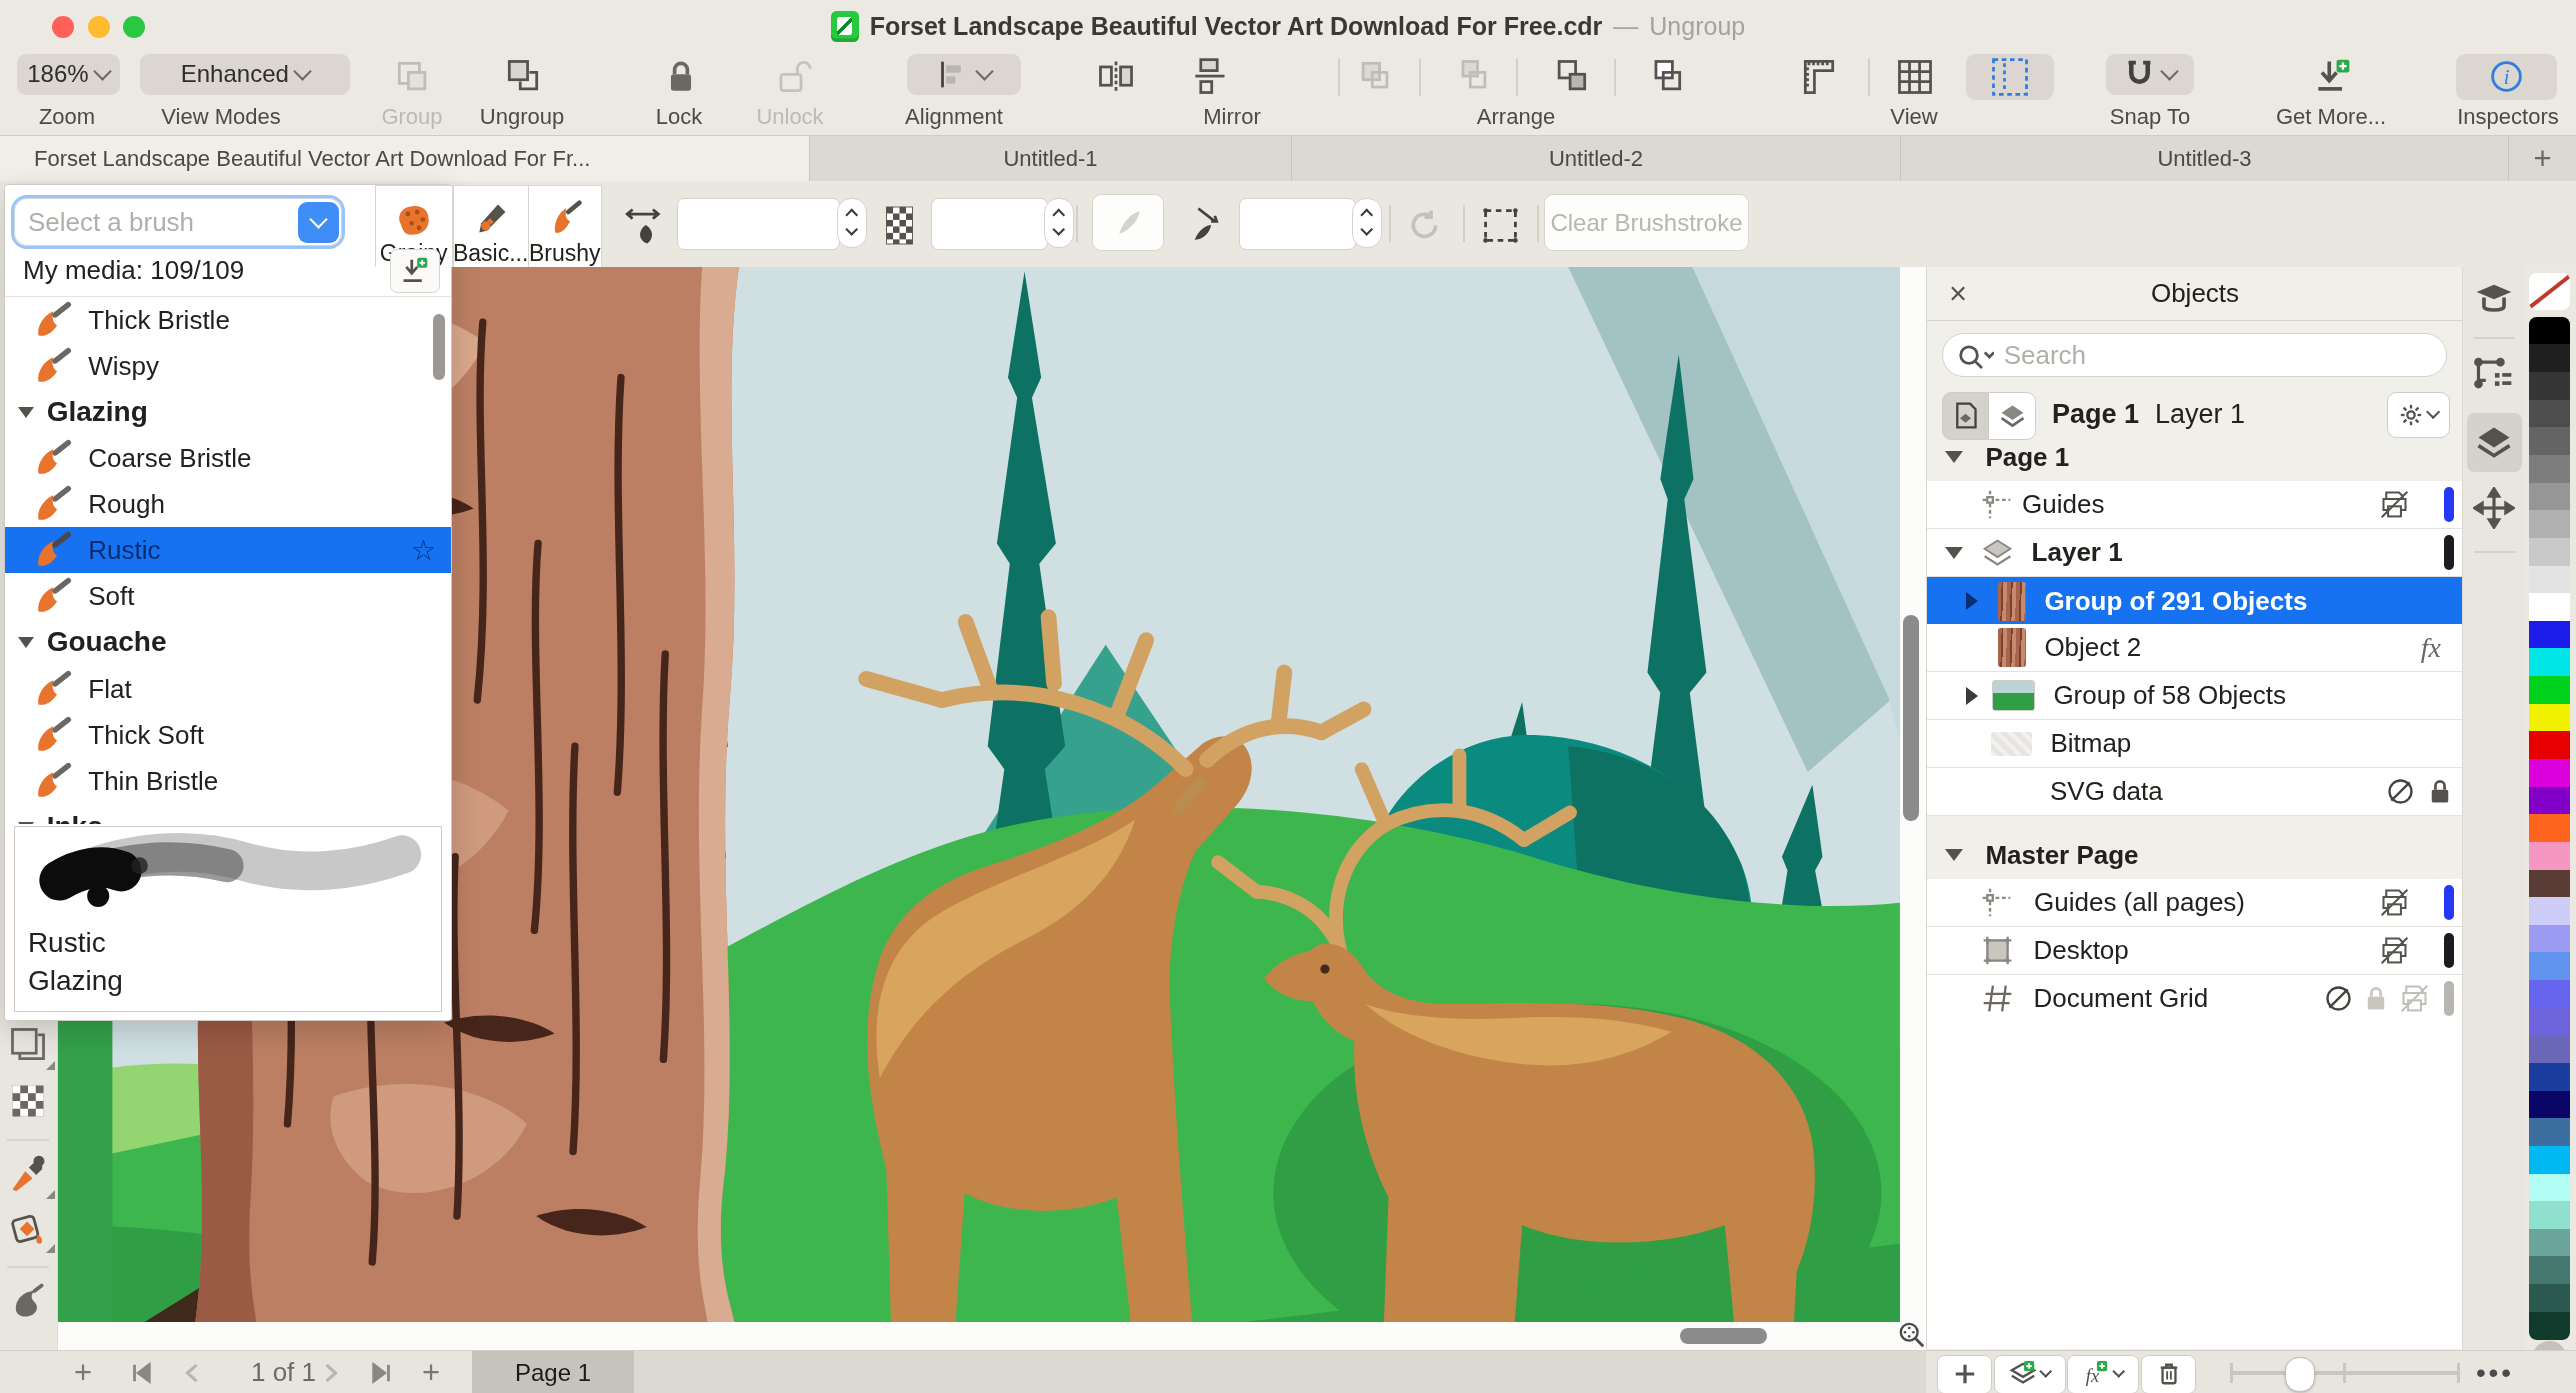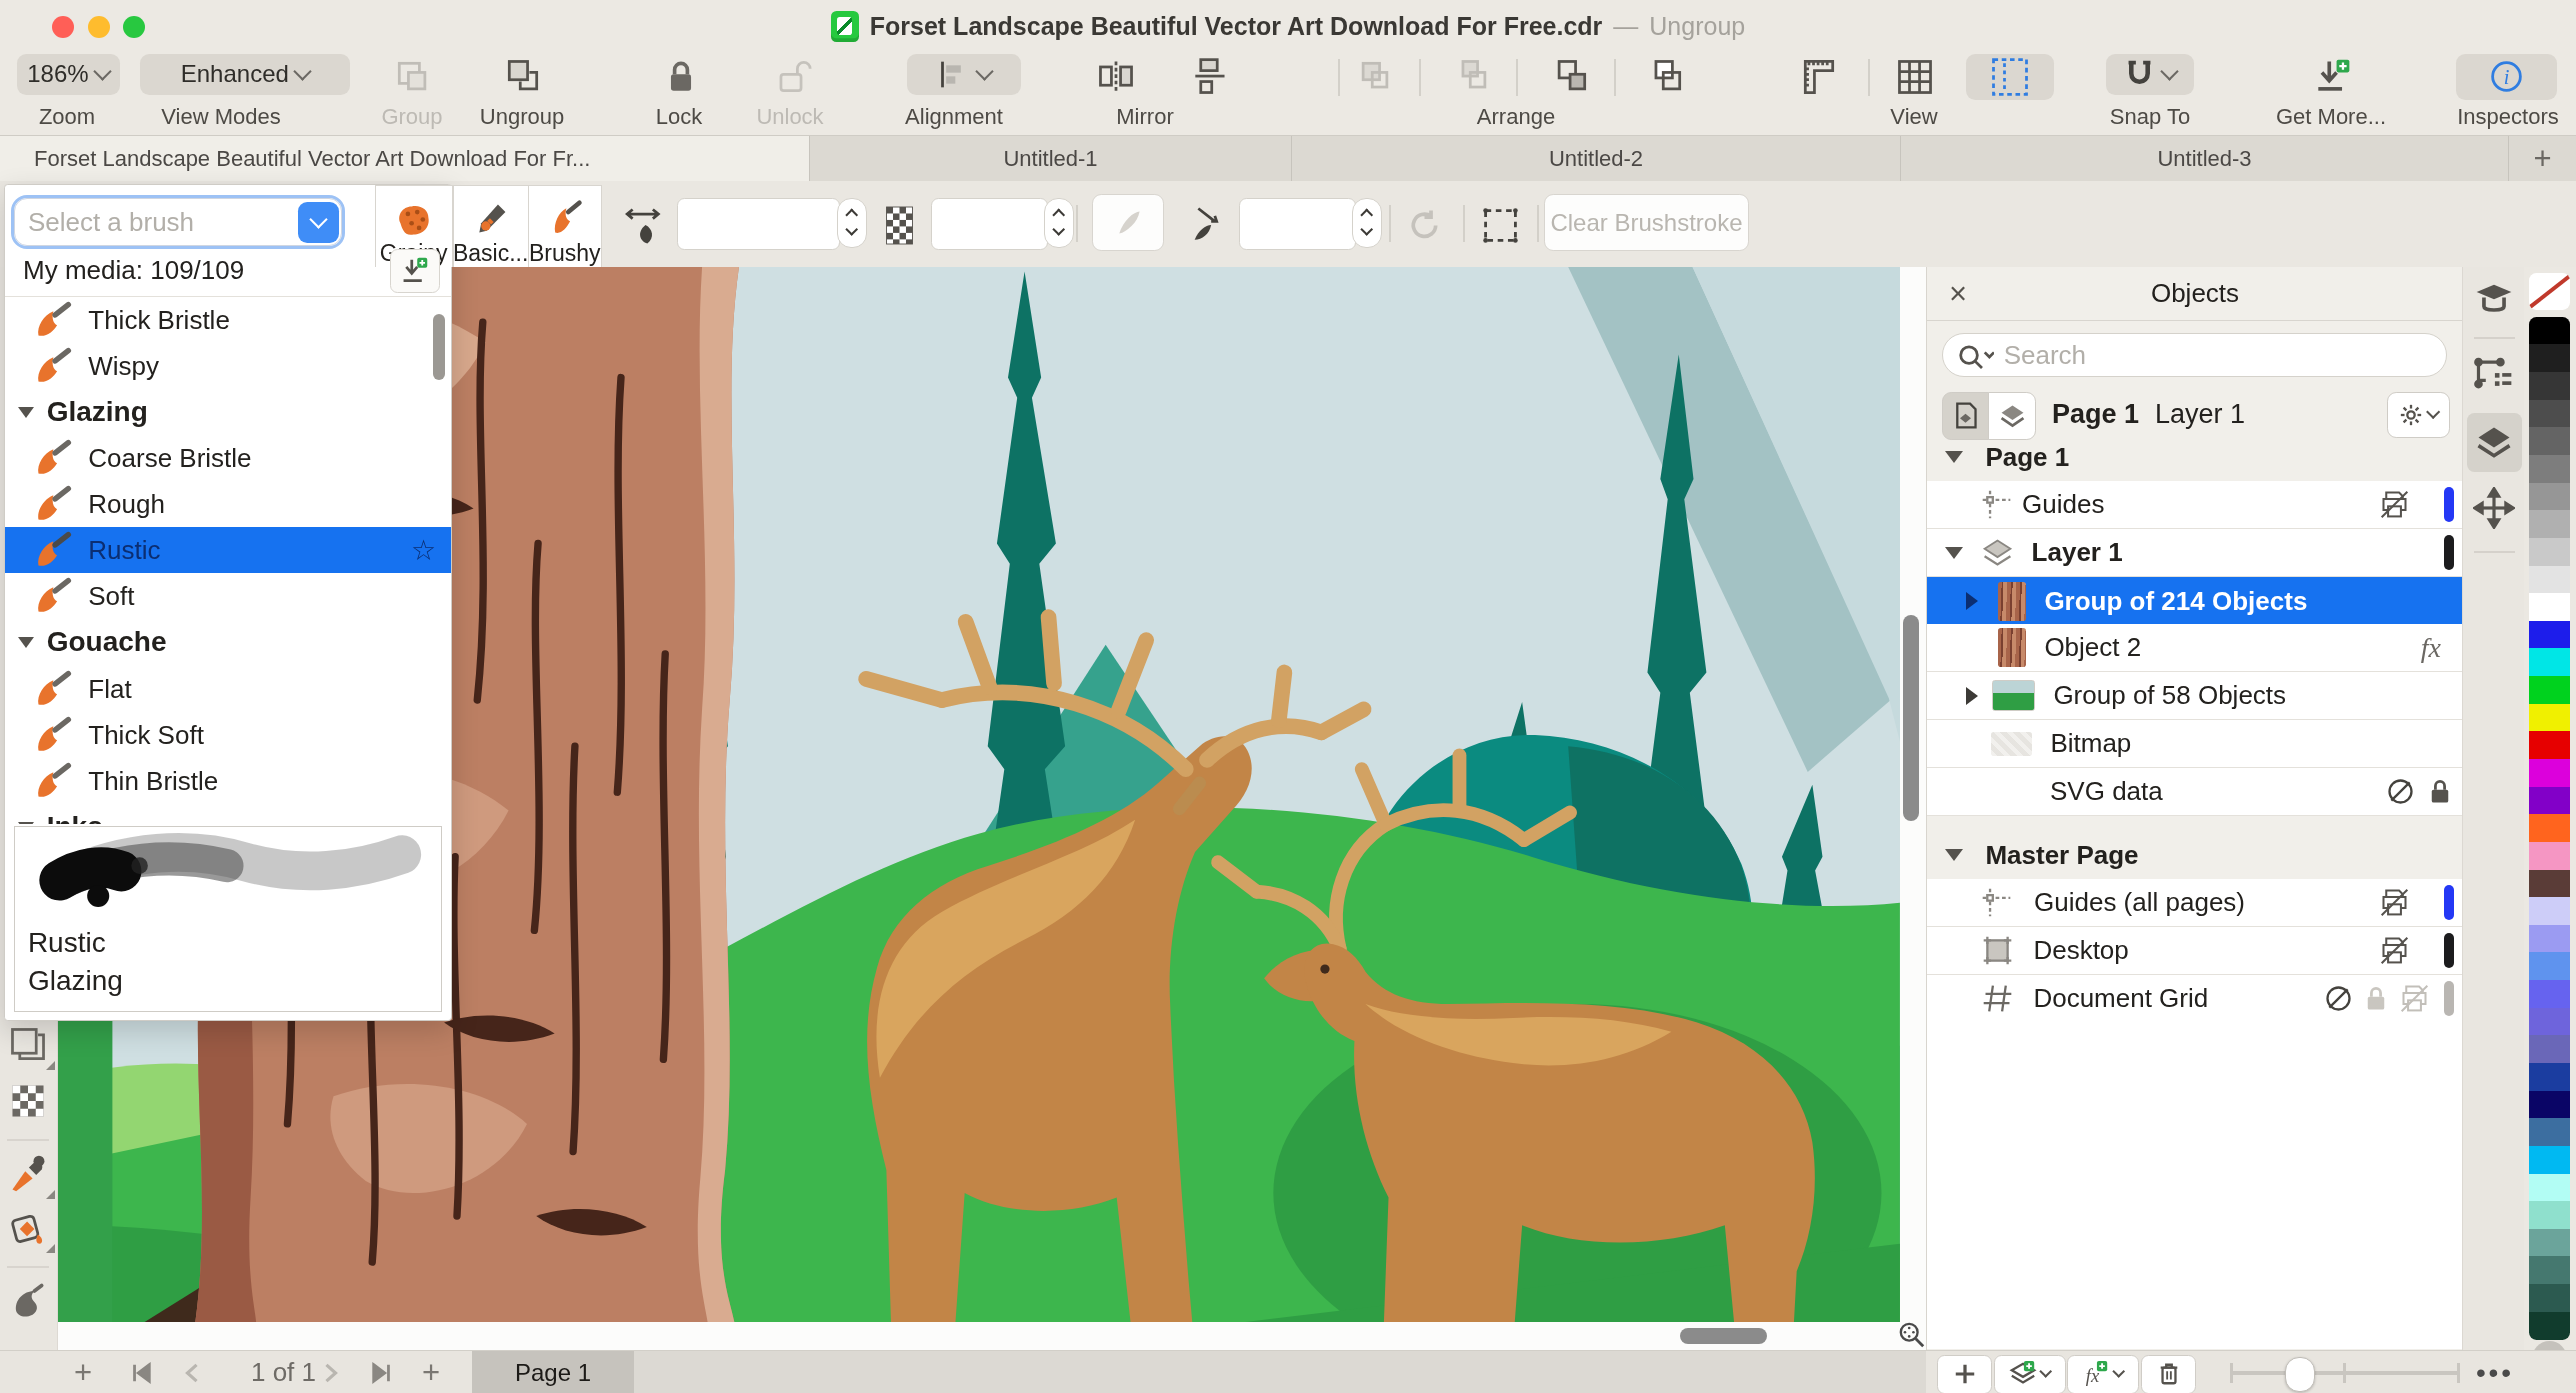--- a/index.html
+++ b/index.html
@@ -202,21 +202,21 @@
     </div>
     <div class="ico" style="left:1188px;">
       <svg width="42" height="42" viewBox="0 0 46 46">
           <g stroke="#55524d" stroke-width="3" fill="none">
             <rect x="14" y="4" width="18" height="12" fill="#d9d6d0"></rect>
             <rect x="14" y="28" width="12" height="12"></rect>
             <line x1="8" y1="22" x2="40" y2="22"></line>
           </g>
         </svg>
     </div>
-    <div class="tb-label" style="left:1145px;text-align:right;">Mirror</div>
+    <div class="tb-label" style="left:1232px;text-align:right;">Mirror</div>
 
     <div class="vsep" style="left:1338px;"></div>
     <div class="ico" style="left:1354px;">
       <svg width="42" height="42" viewBox="0 0 46 46">
           <g stroke="#c0bdb7" stroke-width="3" fill="none">
             <rect x="10" y="8" width="18" height="18" fill="#dcd9d3"></rect>
             <rect x="20" y="18" width="16" height="16"></rect>
           </g>
         </svg>
     </div>
@@ -774,21 +774,21 @@
               <path d="M5 15 l14-9 14 9 -14 9 Z" fill="#c9c6c0" stroke="#8a8782" stroke-width="2"></path>
               <path d="M5 23 l14 9 14-9" fill="none" stroke="#8a8782" stroke-width="2.5"></path>
             </svg>
           </span>
           <span class="bold" style="margin-left:16.6px">Layer 1</span>
           <span class="cbar" style="background:#1c1c1e"></span>
         </div>
         <div class="trow item sel" style="top: 310px;">
           <span class="tri-r" style="margin-left:39px"></span>
           <span class="thumb trunk" style="margin-left:20px"></span>
-          <span style="margin-left:18.4px">Group of 214 Objects</span>
+          <span style="margin-left:18.4px">Group of 291 Objects</span>
         </div>
         <div class="trow item" style="top: 357px;">
           <span class="thumb trunk" style="margin-left:71px"></span>
           <span style="margin-left:18.4px">Object 2</span>
           <span class="fx" style="margin-left:auto;margin-right:22px">fx</span>
         </div>
         <div class="trow item" style="top: 405px;">
           <span class="tri-r" style="margin-left:39px"></span>
           <span class="thumb scene" style="margin-left:14px"></span>
           <span style="margin-left:18.4px">Group of 58 Objects</span>

